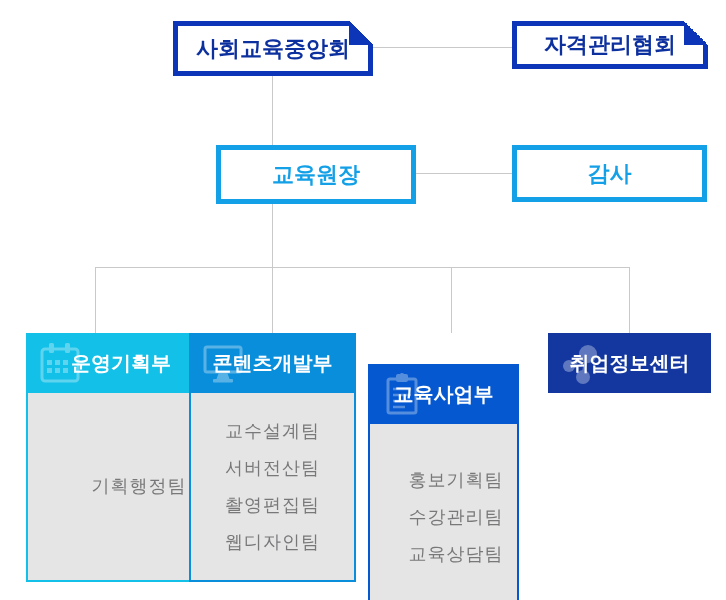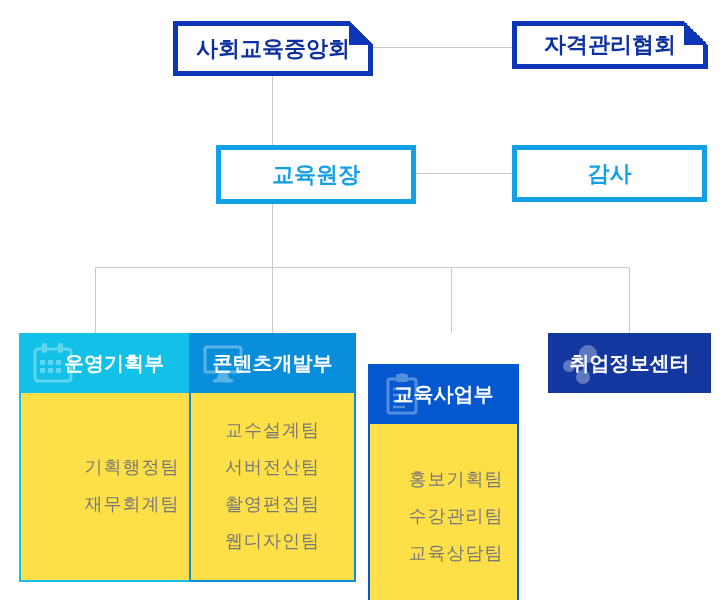--- a/index.html
+++ b/index.html
@@ -30,37 +30,37 @@
   #box-hq     { left:173px; top:21px;  width:200px; height:55px; }
   #box-cert   { left:512px; top:21px;  width:196px; height:48px; }
   #box-dean   { left:173px; top:145px; width:200px; height:59px;margin-left:43px; }
   #box-audit  { left:512px; top:145px; width:195px; height:57px; }
 
   .fold { position:absolute; top:-5px; right:-5px; width:24px; height:24px;
           background:linear-gradient(225deg,#ffffff 0 50%,#0c35b8 50% 100%); }
 
   
   .dept { position:absolute; top:333px; }
-  #dept-0 { left:19px;  width:190px; }
+  #dept-0 { left:26px;  width:190px; }
   #dept-1 { left:189px; width:167px; }
   #dept-2 { left:368px; width:151px;margin-top:31px; }
   #dept-3 { left:548px; width:163px; }
 
   .dept-header { position:relative; height:60px; display:flex; align-items:center;
                  justify-content:center; color:#fff; font-weight:bold; font-size:20px; }
   .dept-header .hlabel { position:relative; z-index:1; }
   .dept-icon { position:absolute; left:12px; top:8px; width:44px; height:44px; opacity:.32; }
 
   #dept-0 .dept-header { background:#12c0e8; }
   #dept-1 .dept-header { background:#098edb; }
   #dept-2 .dept-header { background:#0558cf; }
   #dept-3 .dept-header { background:#13379f; }
 
-  .dept-body { height:189px; background:#fde047; border:2px solid; border-top:none;
-               display:flex; flex-direction:column; align-items:center; justify-content:center;font-family:Liberation Mono, monospace; }
+  .dept-body { height:189px; background:#e5e5e5; border:2px solid; border-top:none;
+               display:flex; flex-direction:column; align-items:center; justify-content:center; }
   #dept-0 .dept-body { border-color:#12c0e8;padding-left:36px; }
   #dept-1 .dept-body { border-color:#098edb; }
   #dept-2 .dept-body { border-color:#0558cf;padding-left:25px; }
 
   .team { line-height:37px; font-size:18px; color:#78787a; letter-spacing:1px; }
 </style>
 </head>
 <body>
 
 <div id="stage">
@@ -105,21 +105,20 @@
             <rect x="25" y="19" width="5" height="5"></rect>
           <rect x="9" y="27" width="5" height="5"></rect>
             <rect x="17" y="27" width="5" height="5"></rect>
             <rect x="25" y="27" width="5" height="5"></rect>
         </g>
       </svg>
       <span class="hlabel">운영기획부</span>
     </div>
     <div class="dept-body">
       <div class="team">기획행정팀</div>
-      <div class="team">재무회계팀</div>
     </div>
   </div>
 
   <div class="dept" id="dept-1">
     <div class="dept-header">
       <svg class="dept-icon" viewBox="0 0 44 44">
         <rect x="4" y="6" width="36" height="25" rx="2" fill="none" stroke="#ffffff" stroke-width="3"></rect>
         <path d="M18 31 L26 31 L28.5 38 L15.5 38 Z" fill="#ffffff"></path>
         <rect x="12" y="38" width="20" height="3.5" rx="1" fill="#ffffff"></rect>
       </svg>

